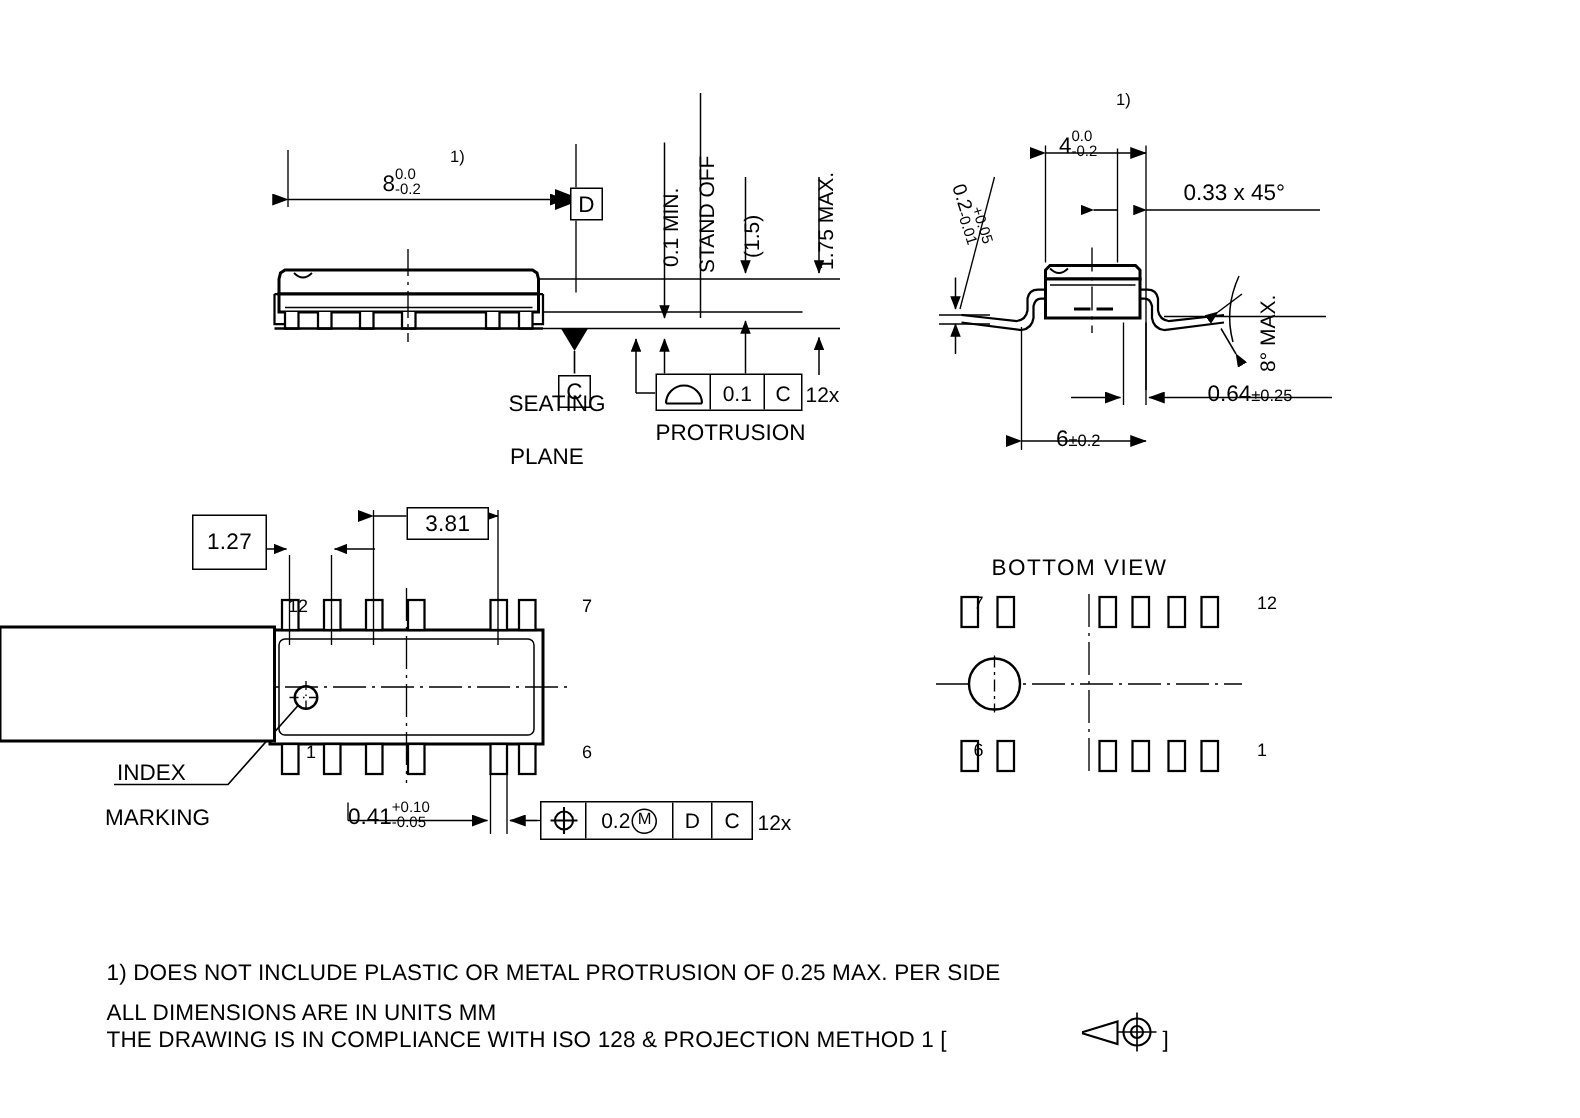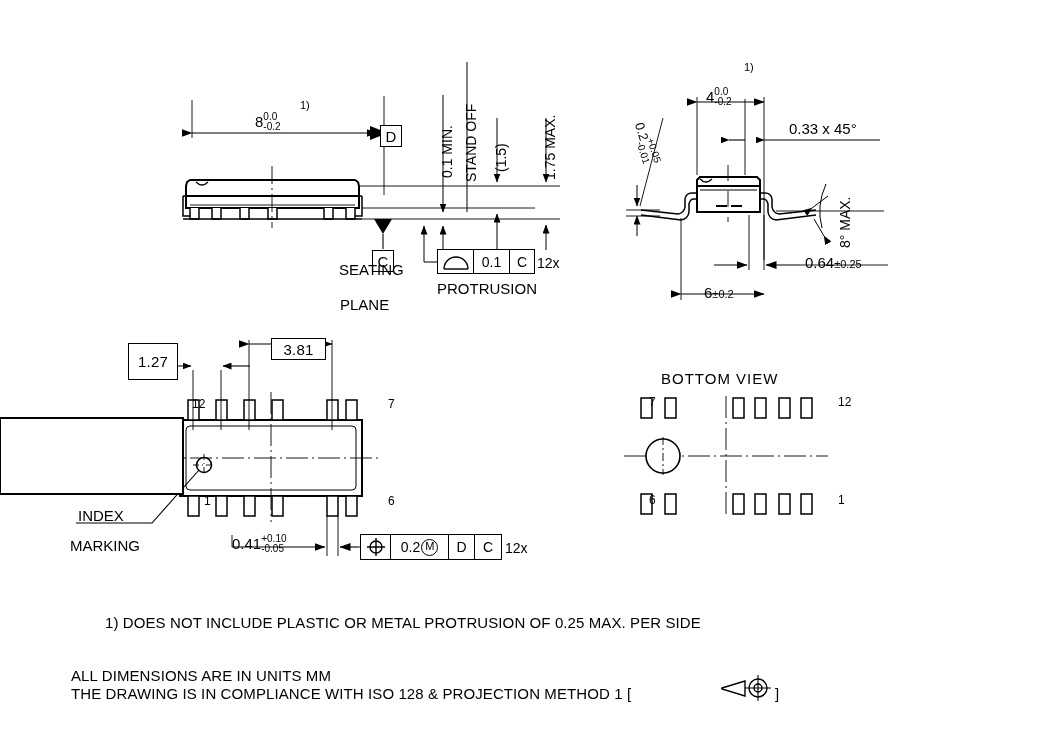--- a/index.html
+++ b/index.html
@@ -303,18 +303,18 @@
     <div style="width:26px;">C</div>
   </div>
   <div class="lbl t14" style="left:505px;top:541px;">12x</div>
 
   <div class="lbl t15" style="left:661px;top:352px;letter-spacing:1px;margin-top:19px;">BOTTOM VIEW</div>
   <div class="lbl t12" style="left:627px;top:396px;">7</div>
   <div class="lbl t12" style="left:816px;top:396px;">12</div>
   <div class="lbl t12" style="left:627px;top:494px;">6</div>
   <div class="lbl t12" style="left:816px;top:494px;">1</div>
 
-  <div class="lbl t15" style="left:71px;top:615px;letter-spacing:.1px;margin-left:34px;">1) DOES NOT INCLUDE PLASTIC OR METAL PROTRUSION OF 0.25 MAX. PER SIDE</div>
+  <div class="lbl t15" style="left:71px;top:641px;letter-spacing:.1px;">1) DOES NOT INCLUDE PLASTIC OR METAL PROTRUSION OF 0.25 MAX. PER SIDE</div>
   <div class="lbl t15" style="left:71px;top:668px;letter-spacing:.1px;">ALL DIMENSIONS ARE IN UNITS MM</div>
   <div class="lbl t15" style="left:71px;top:686px;letter-spacing:.1px;">THE DRAWING IS IN COMPLIANCE WITH ISO 128 &amp; PROJECTION METHOD 1 [</div>
   <div class="lbl t15" style="left:775px;top:686px;">]</div>
 
 </div>
 
 </body></html>

